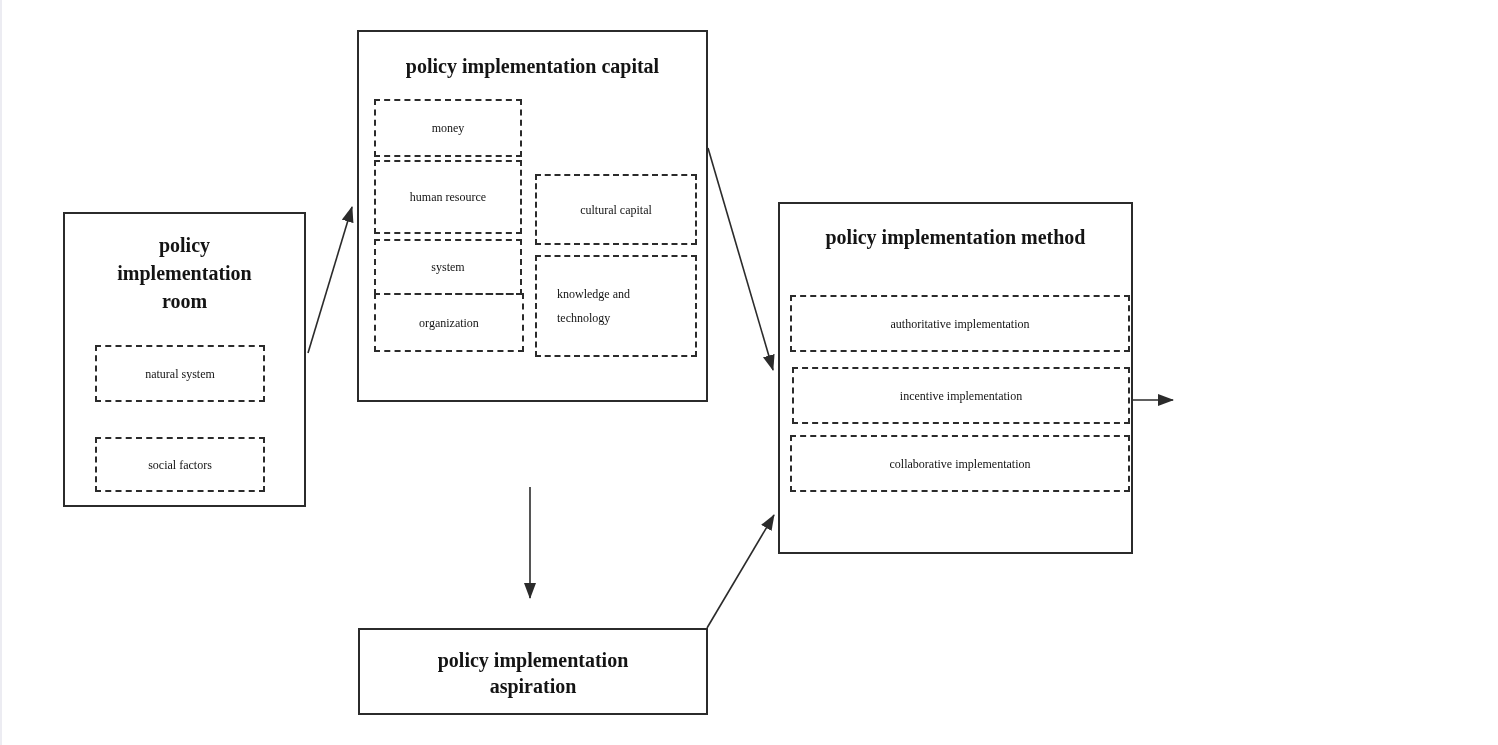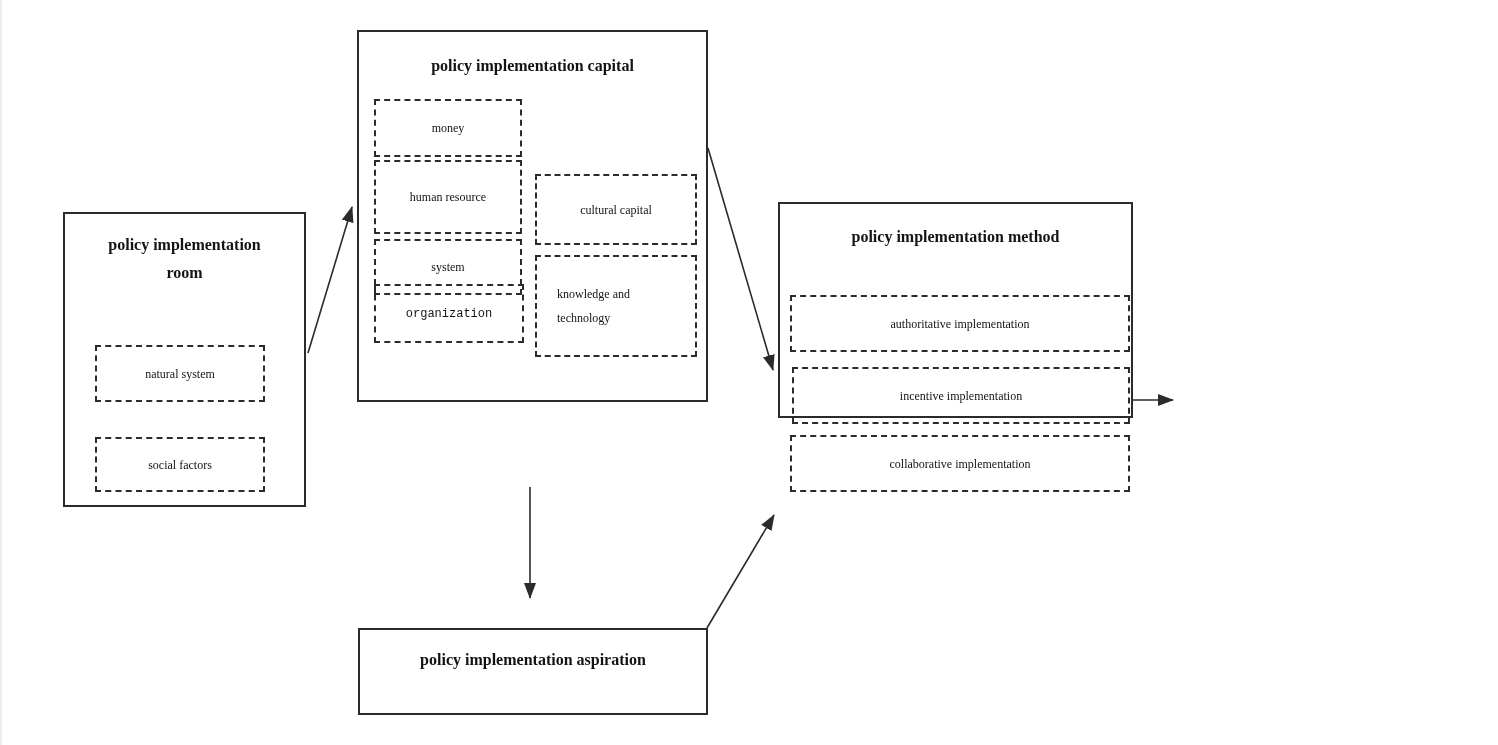--- a/index.html
+++ b/index.html
@@ -30,21 +30,21 @@
     pointer-events: none;
   }
   .box {
     position: absolute;
     border: 2px solid #2b2b2b;
     background: #ffffff;
     box-sizing: border-box;
   }
   .box-title {
     font-weight: bold;
-    font-size: 16px;
+    font-size: 20px;
     line-height: 28px;
     text-align: center;
     color: #141414;
   }
   .dashed-box {
     position: absolute;
     border: 2px dashed #2b2b2b;
     box-sizing: border-box;
     display: flex;
     align-items: center;
@@ -67,27 +67,27 @@
   .room .box-title { margin-top: 17px; width: 180px; margin-left: auto; margin-right: auto; }
   .room-natural { left: 30px; top: 131px; width: 170px; height: 57px; }
   .room-social  { left: 30px; top: 223px; width: 170px; height: 55px; }
 
   
   .capital { left: 357px; top: 30px; width: 351px; height: 372px; }
   .capital .box-title { margin-top: 20px; }
   .cap-money        { left: 15px;  top: 67px;  width: 148px; height: 58px; }
   .cap-human        { left: 15px;  top: 128px; width: 148px; height: 74px; text-align: center; }
   .cap-system       { left: 15px;  top: 207px; width: 148px; height: 56px; }
-  .cap-organization { left: 15px;  top: 252px; width: 150px; height: 59px; font-family: Liberation Mono, monospace; }
+  .cap-organization { left: 15px;  top: 261px; width: 150px; height: 59px; }
   .cap-social       { left: 176px; top: 67px;  width: 162px; height: 70px; }
   .cap-cultural     { left: 176px; top: 142px; width: 162px; height: 71px; }
   .cap-knowledge    { left: 176px; top: 223px; width: 162px; height: 102px; }
 
   
-  .method { left: 778px; top: 202px; width: 355px; height: 216px; }
+  .method { left: 778px; top: 202px; width: 355px; height: 352px; }
   .method .box-title { margin-top: 19px; }
   .met-authoritative { left: 10px; top: 91px;  width: 340px; height: 57px; }
   .met-incentive     { left: 12px; top: 163px; width: 338px; height: 57px; }
   .met-collaborative { left: 10px; top: 231px; width: 340px; height: 57px; }
 
   
   .capacity { left: 1177px; top: 295px; width: 266px; height: 133px; }
   .capacity .box-title { margin-top: 22px; width: 185px; margin-left: auto; margin-right: auto; }
 
   

